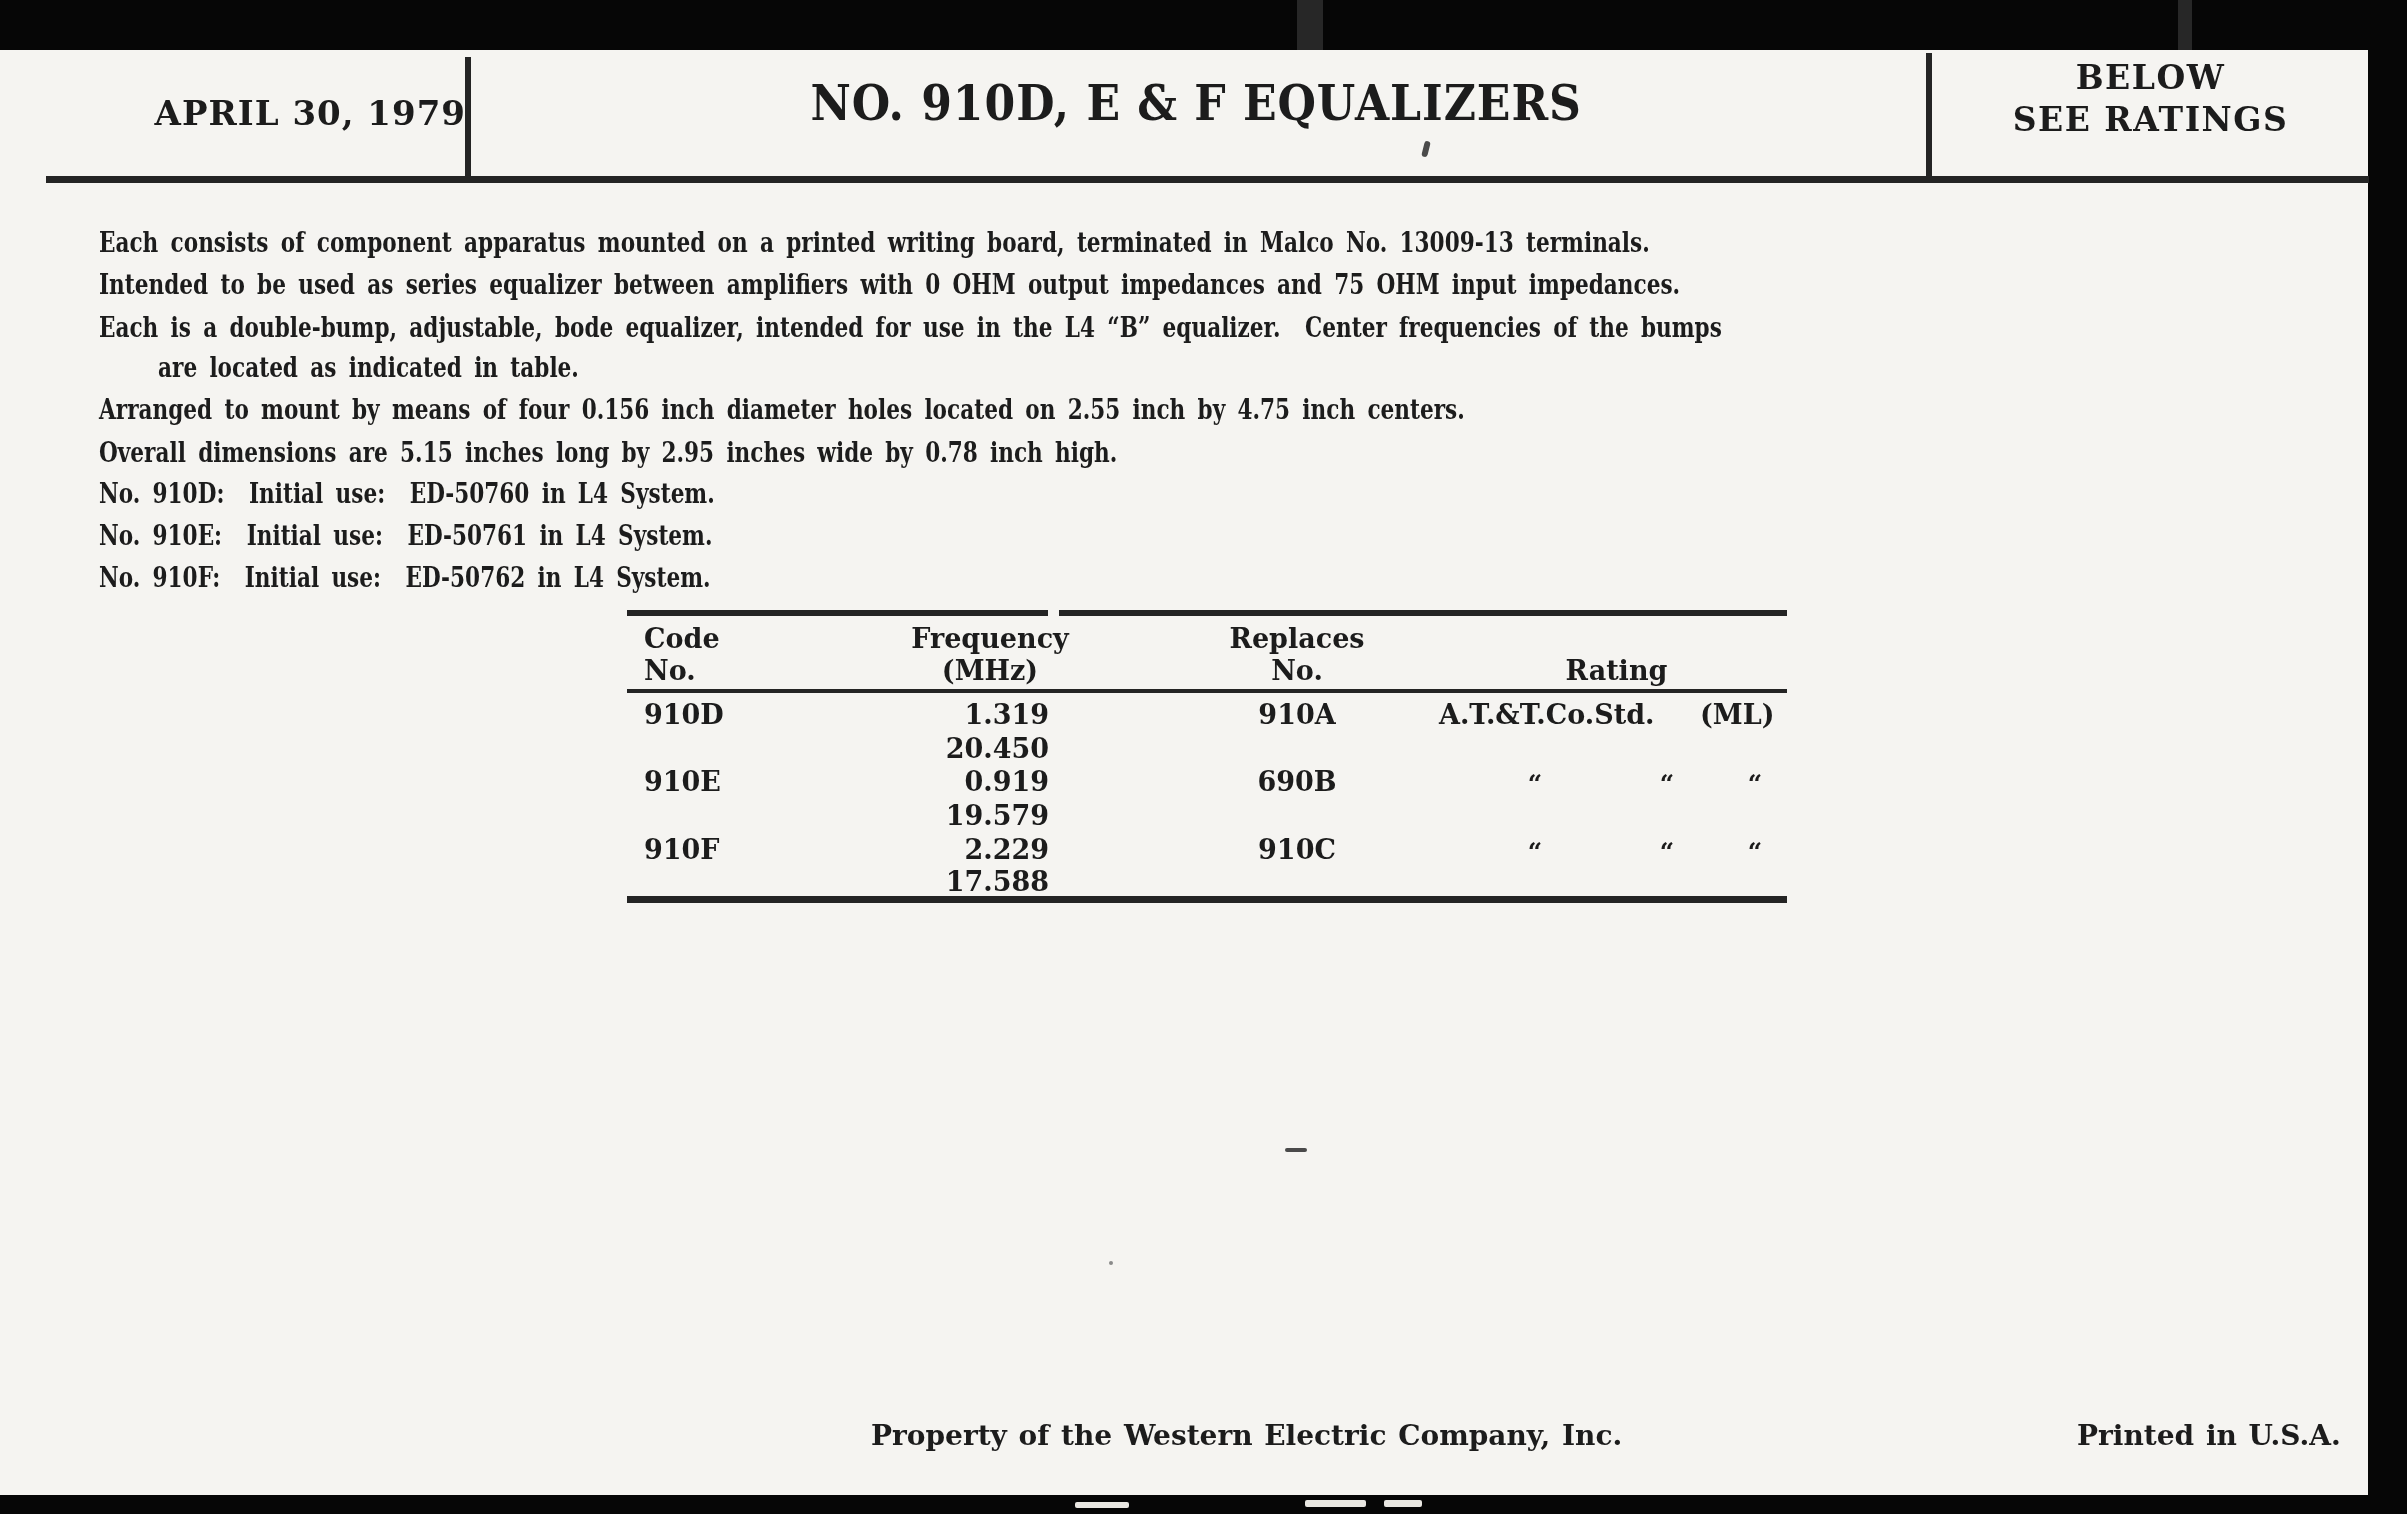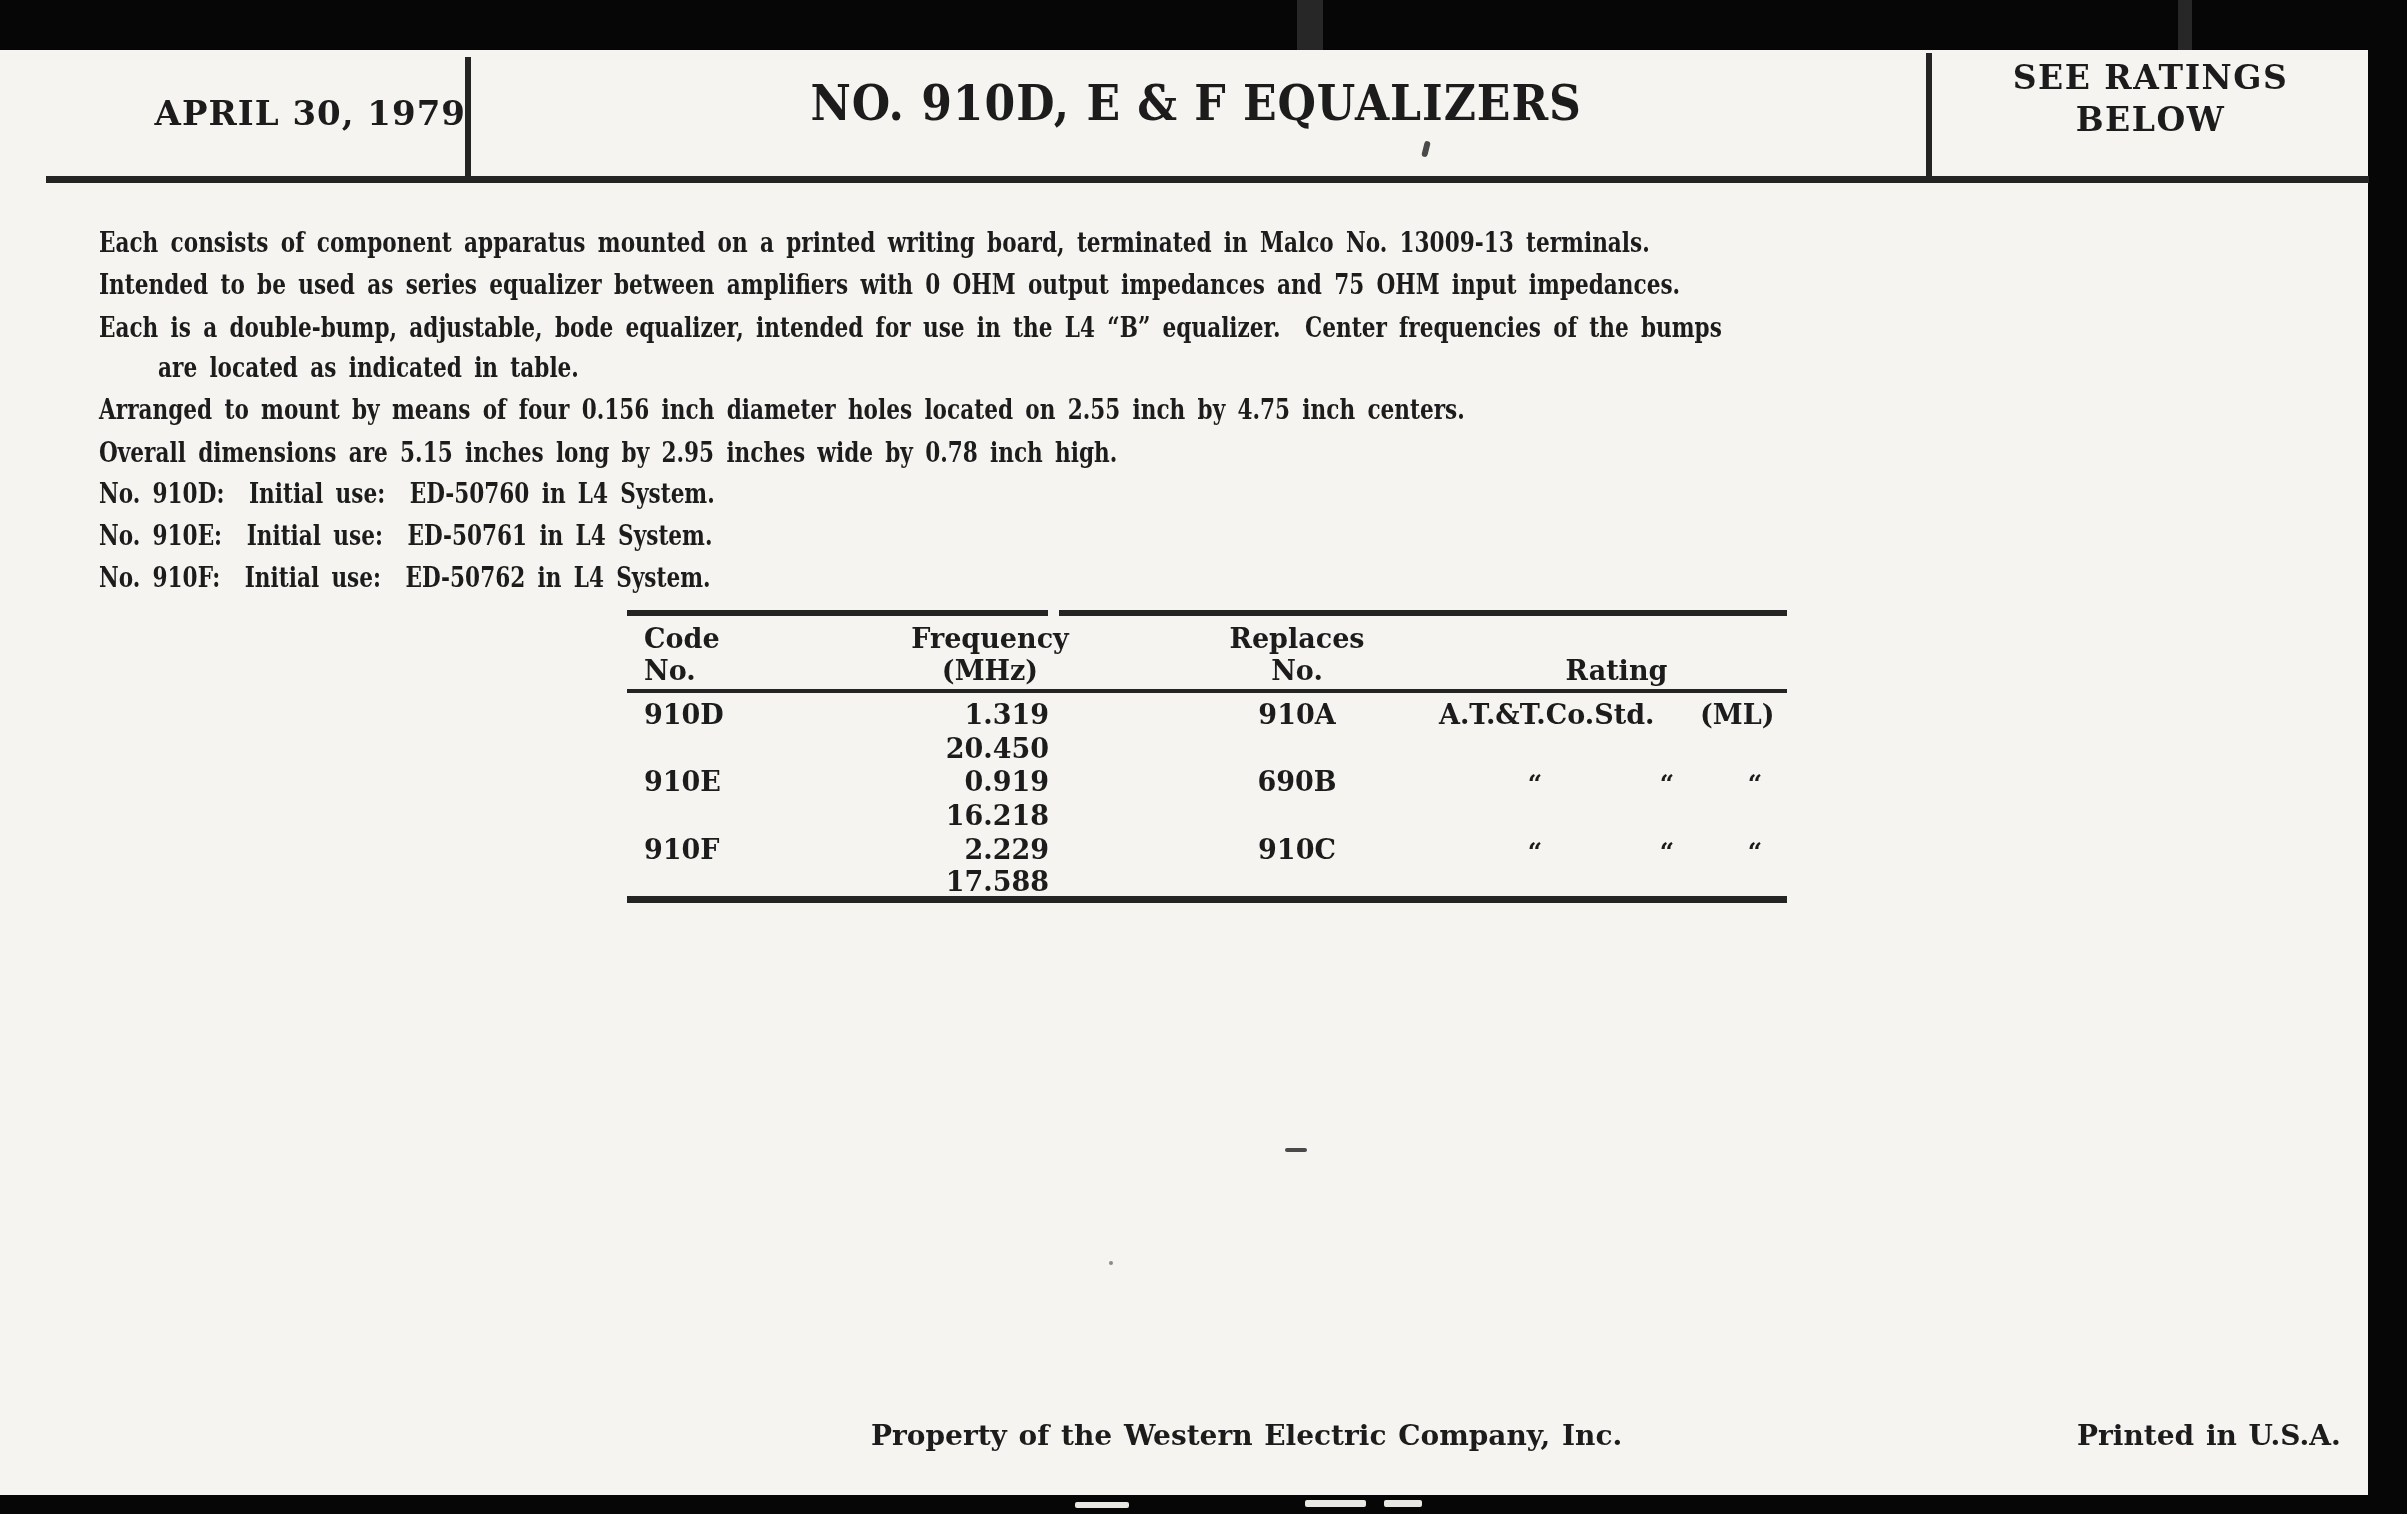--- a/index.html
+++ b/index.html
@@ -56,22 +56,22 @@
   <div class="wdash" style="left:1384px;top:1500px;width:38px;height:7px;"></div>
 
   <div class="hrule header-rule"></div>
   <div class="vdiv vdiv-1"></div>
   <div class="vdiv vdiv-2"></div>
   <div class="date">APRIL 30, 1979</div>
   <div class="title">
     <span>NO. 910D, E &amp; F EQUALIZERS</span>
   </div>
   <div class="ratings">
+    <div>BELOW</div>
     <div>SEE RATINGS</div>
-    <div>BELOW</div>
   </div>
 
   <div class="bline" style="top:226px;">Each consists of component apparatus mounted on a printed writing board, terminated in Malco No. 13009-13 terminals.</div>
   <div class="bline" style="top:268px;">Intended to be used as series equalizer between amplifiers with 0 OHM output impedances and 75 OHM input impedances.</div>
   <div class="bline" style="top:311px;">Each is a double-bump, adjustable, bode equalizer, intended for use in the L4 “B” equalizer.  Center frequencies of the bumps</div>
   <div class="bline indent" style="top:351px;">are located as indicated in table.</div>
   <div class="bline" style="top:393px;">Arranged to mount by means of four 0.156 inch diameter holes located on 2.55 inch by 4.75 inch centers.</div>
   <div class="bline" style="top:436px;">Overall dimensions are 5.15 inches long by 2.95 inches wide by 0.78 inch high.</div>
   <div class="bline" style="top:477px;">No. 910D:  Initial use:  ED-50760 in L4 System.</div>
   <div class="bline" style="top:519px;">No. 910E:  Initial use:  ED-50761 in L4 System.</div>
@@ -93,21 +93,21 @@
 
     <div class="tcell" style="left:644px;top:698px;width:139px;">910D</div>
     <div class="tcell tc-right" style="left:851px;top:698px;width:198px;">1.319</div>
     <div class="tcell tc-right" style="left:851px;top:732px;width:198px;">20.450</div>
     <div class="tcell tc-center" style="left:1203px;top:698px;width:188px;">910A</div>
     <div class="tcell" style="left:1439px;top:698px;text-align:center;">A.T.&amp;T.Co.Std.</div>
     <div class="tcell" style="left:1700px;top:698px;">(ML)</div>
 
     <div class="tcell" style="left:644px;top:765px;width:139px;">910E</div>
     <div class="tcell tc-right" style="left:851px;top:765px;width:198px;">0.919</div>
-    <div class="tcell tc-right" style="left:851px;top:799px;width:198px;">16.218</div>
+    <div class="tcell tc-right" style="left:851px;top:799px;width:198px;">19.579</div>
     <div class="tcell tc-center" style="left:1203px;top:765px;width:188px;">690B</div>
     <div class="ditto" style="left:1515px;top:767px;">“</div>
     <div class="ditto" style="left:1647px;top:767px;">“</div>
     <div class="ditto" style="left:1735px;top:767px;">“</div>
 
     <div class="tcell" style="left:644px;top:833px;width:139px;">910F</div>
     <div class="tcell tc-right" style="left:851px;top:833px;width:198px;">2.229</div>
     <div class="tcell tc-right" style="left:851px;top:865px;width:198px;">17.588</div>
     <div class="tcell tc-center" style="left:1203px;top:833px;width:188px;">910C</div>
     <div class="ditto" style="left:1515px;top:835px;">“</div>

